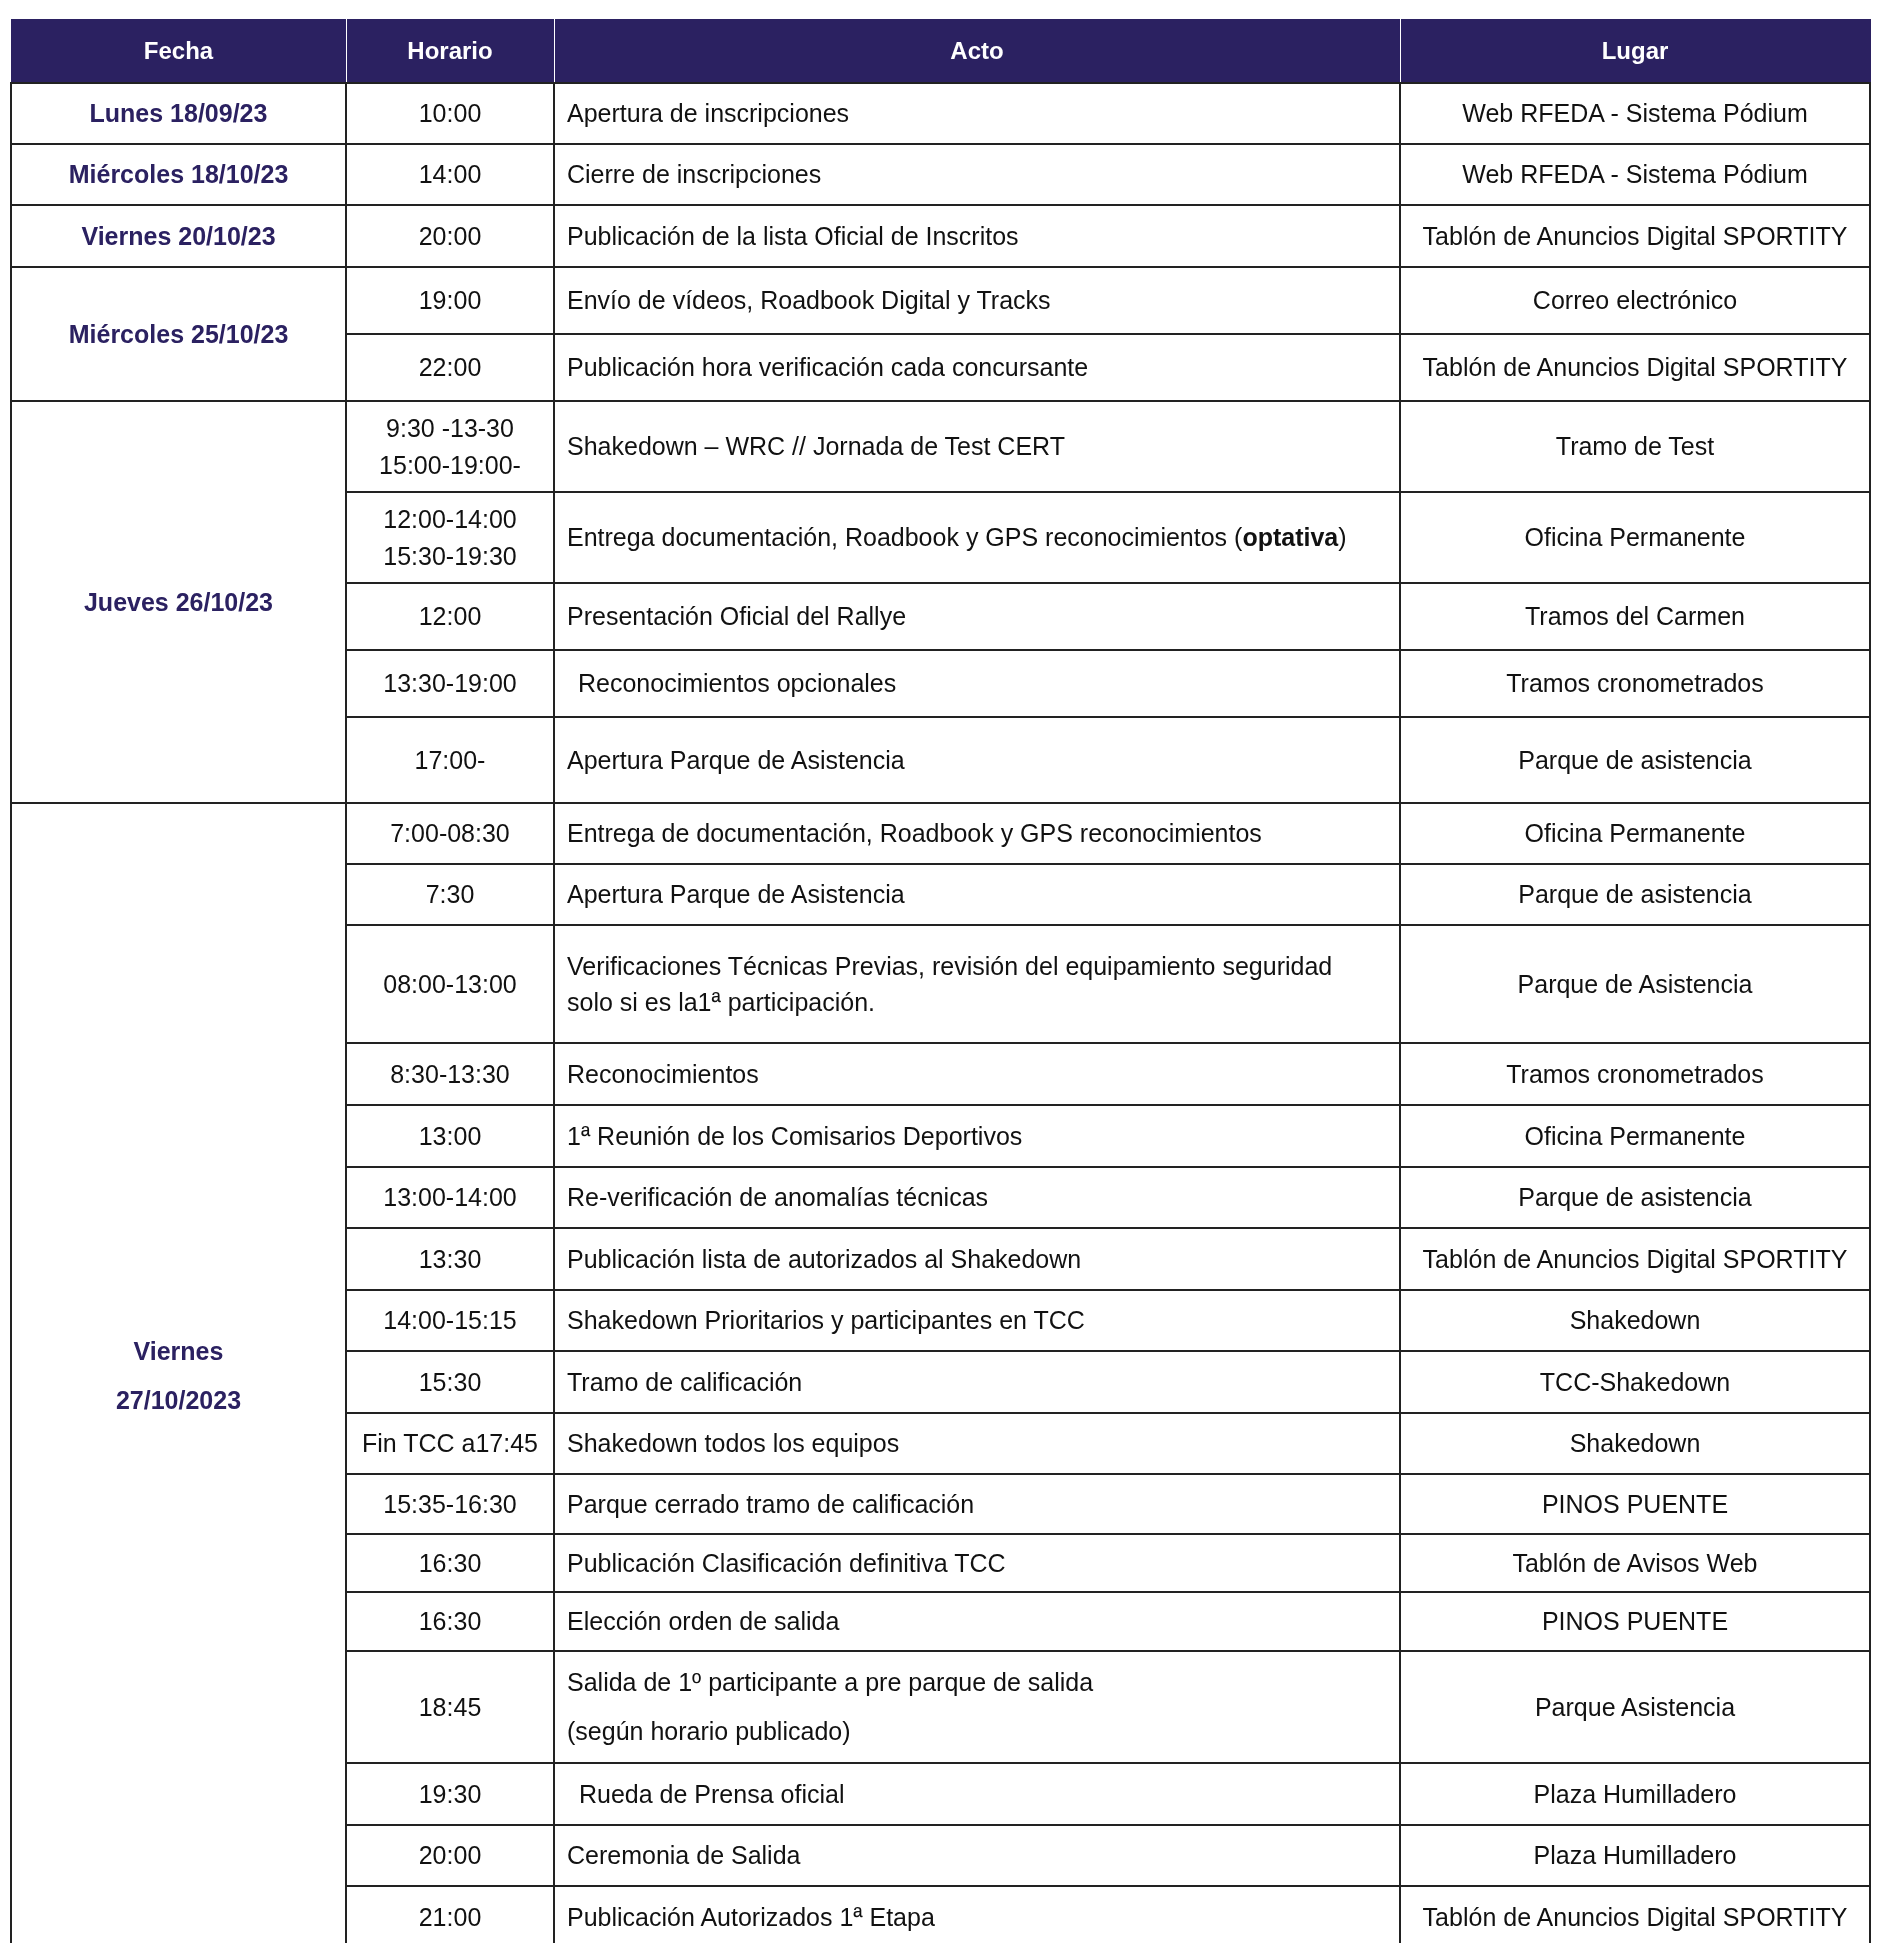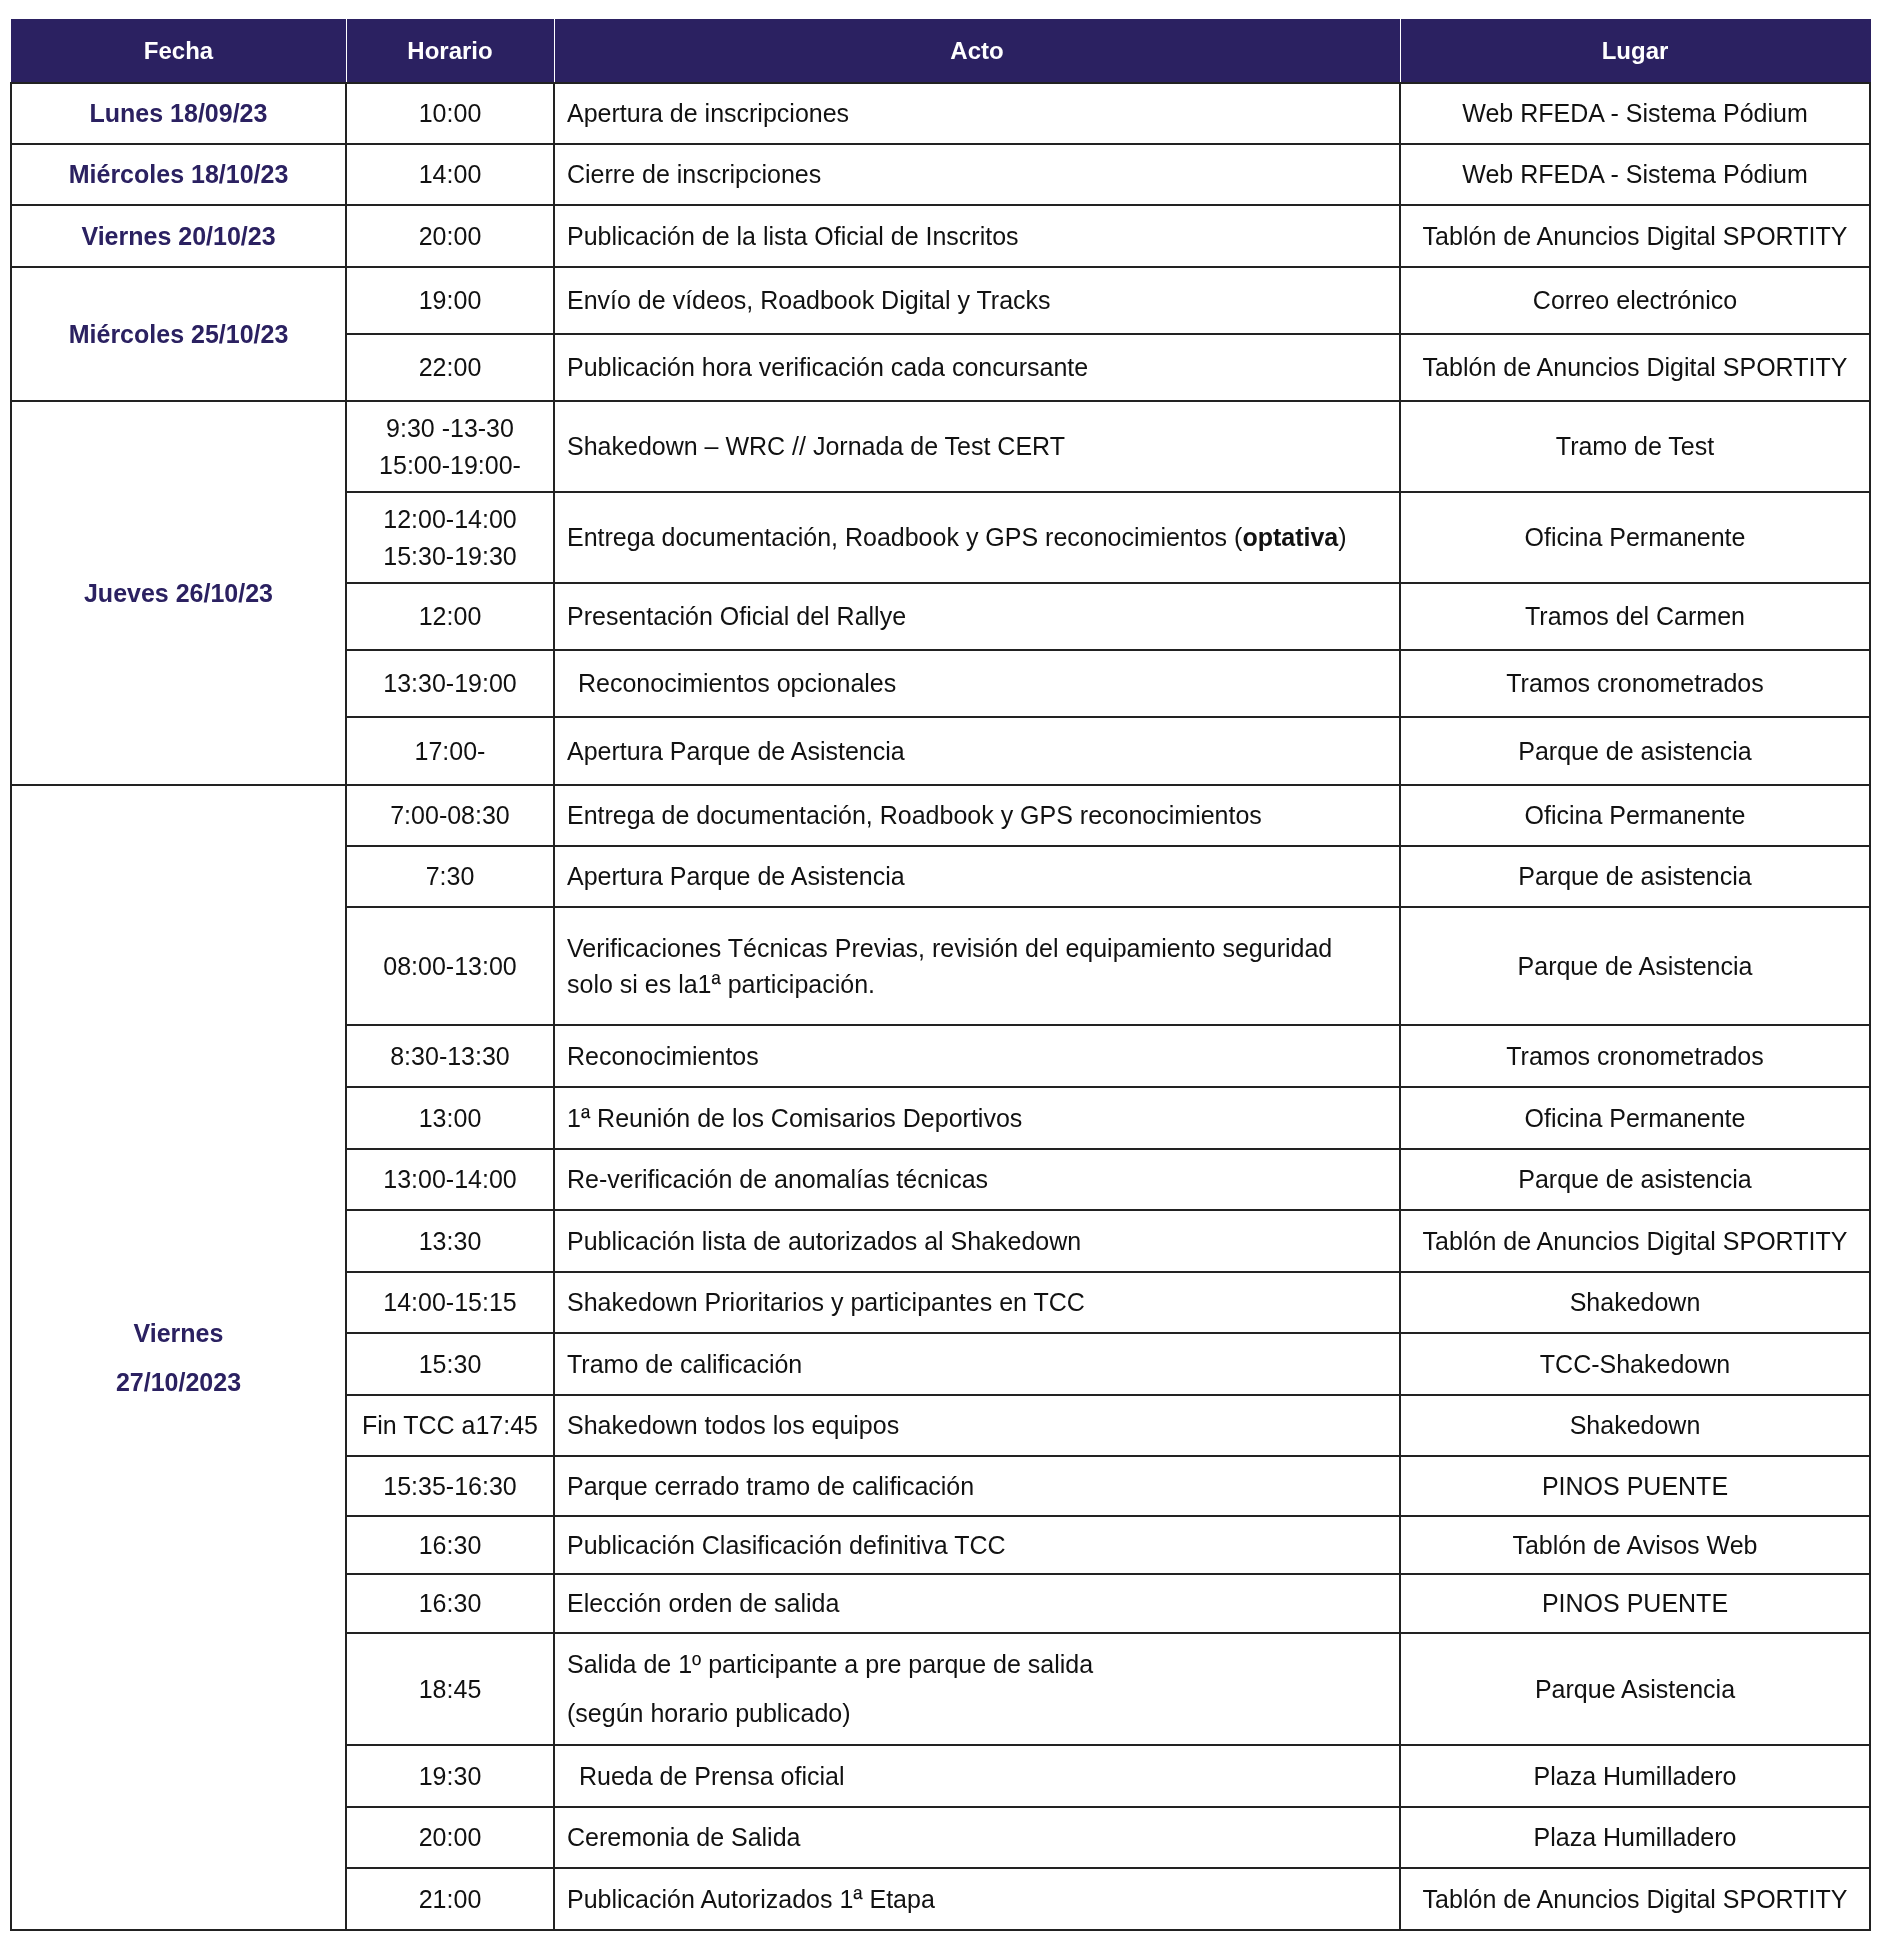--- a/index.html
+++ b/index.html
@@ -78,21 +78,21 @@
       <tr style="height: 67px;">
         <td class="time" style="white-space: pre-line;">12:00</td>
         <td class="act" style="white-space: pre-line;">Presentación Oficial del Rallye</td>
         <td class="place">Tramos del Carmen</td>
       </tr>
       <tr style="height: 67px;">
         <td class="time" style="white-space: pre-line;">13:30-19:00</td>
         <td class="act" style="white-space: pre-line; padding-left: 23px;">Reconocimientos opcionales</td>
         <td class="place">Tramos cronometrados</td>
       </tr>
-      <tr style="height: 68px;">
+      <tr style="height: 86px;">
         <td class="time" style="white-space: pre-line;">17:00-</td>
         <td class="act" style="white-space: pre-line;">Apertura Parque de Asistencia</td>
         <td class="place">Parque de asistencia</td>
       </tr>
       <tr style="height: 61px;">
         <td class="date" rowspan="17" style="line-height: 1.95; white-space: pre-line;">Viernes
 27/10/2023</td>
         <td class="time" style="white-space: pre-line;">7:00-08:30</td>
         <td class="act" style="white-space: pre-line;">Entrega de documentación, Roadbook y GPS reconocimientos</td>
         <td class="place">Oficina Permanente</td>

